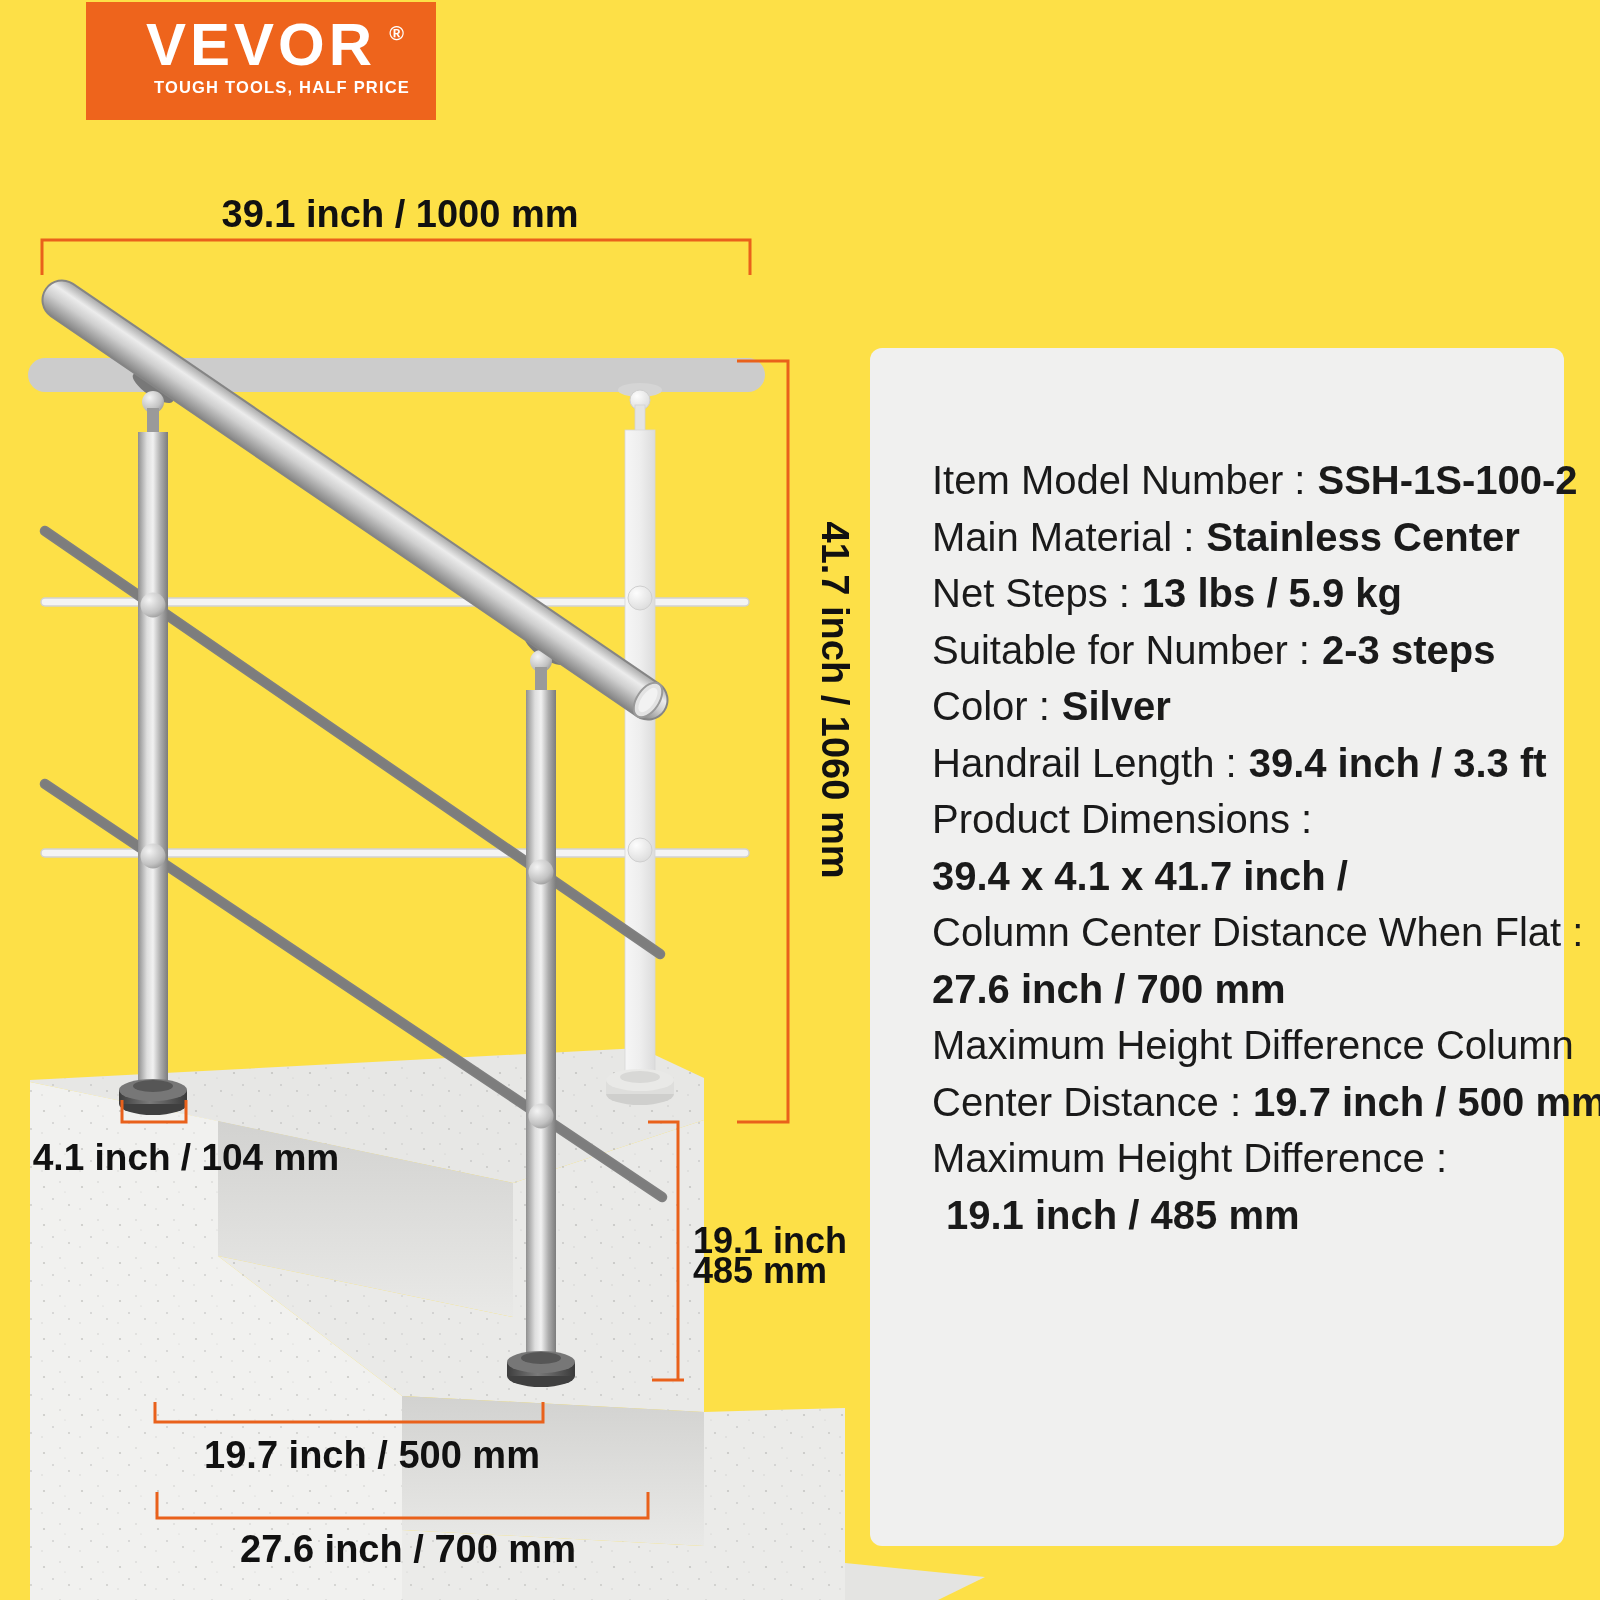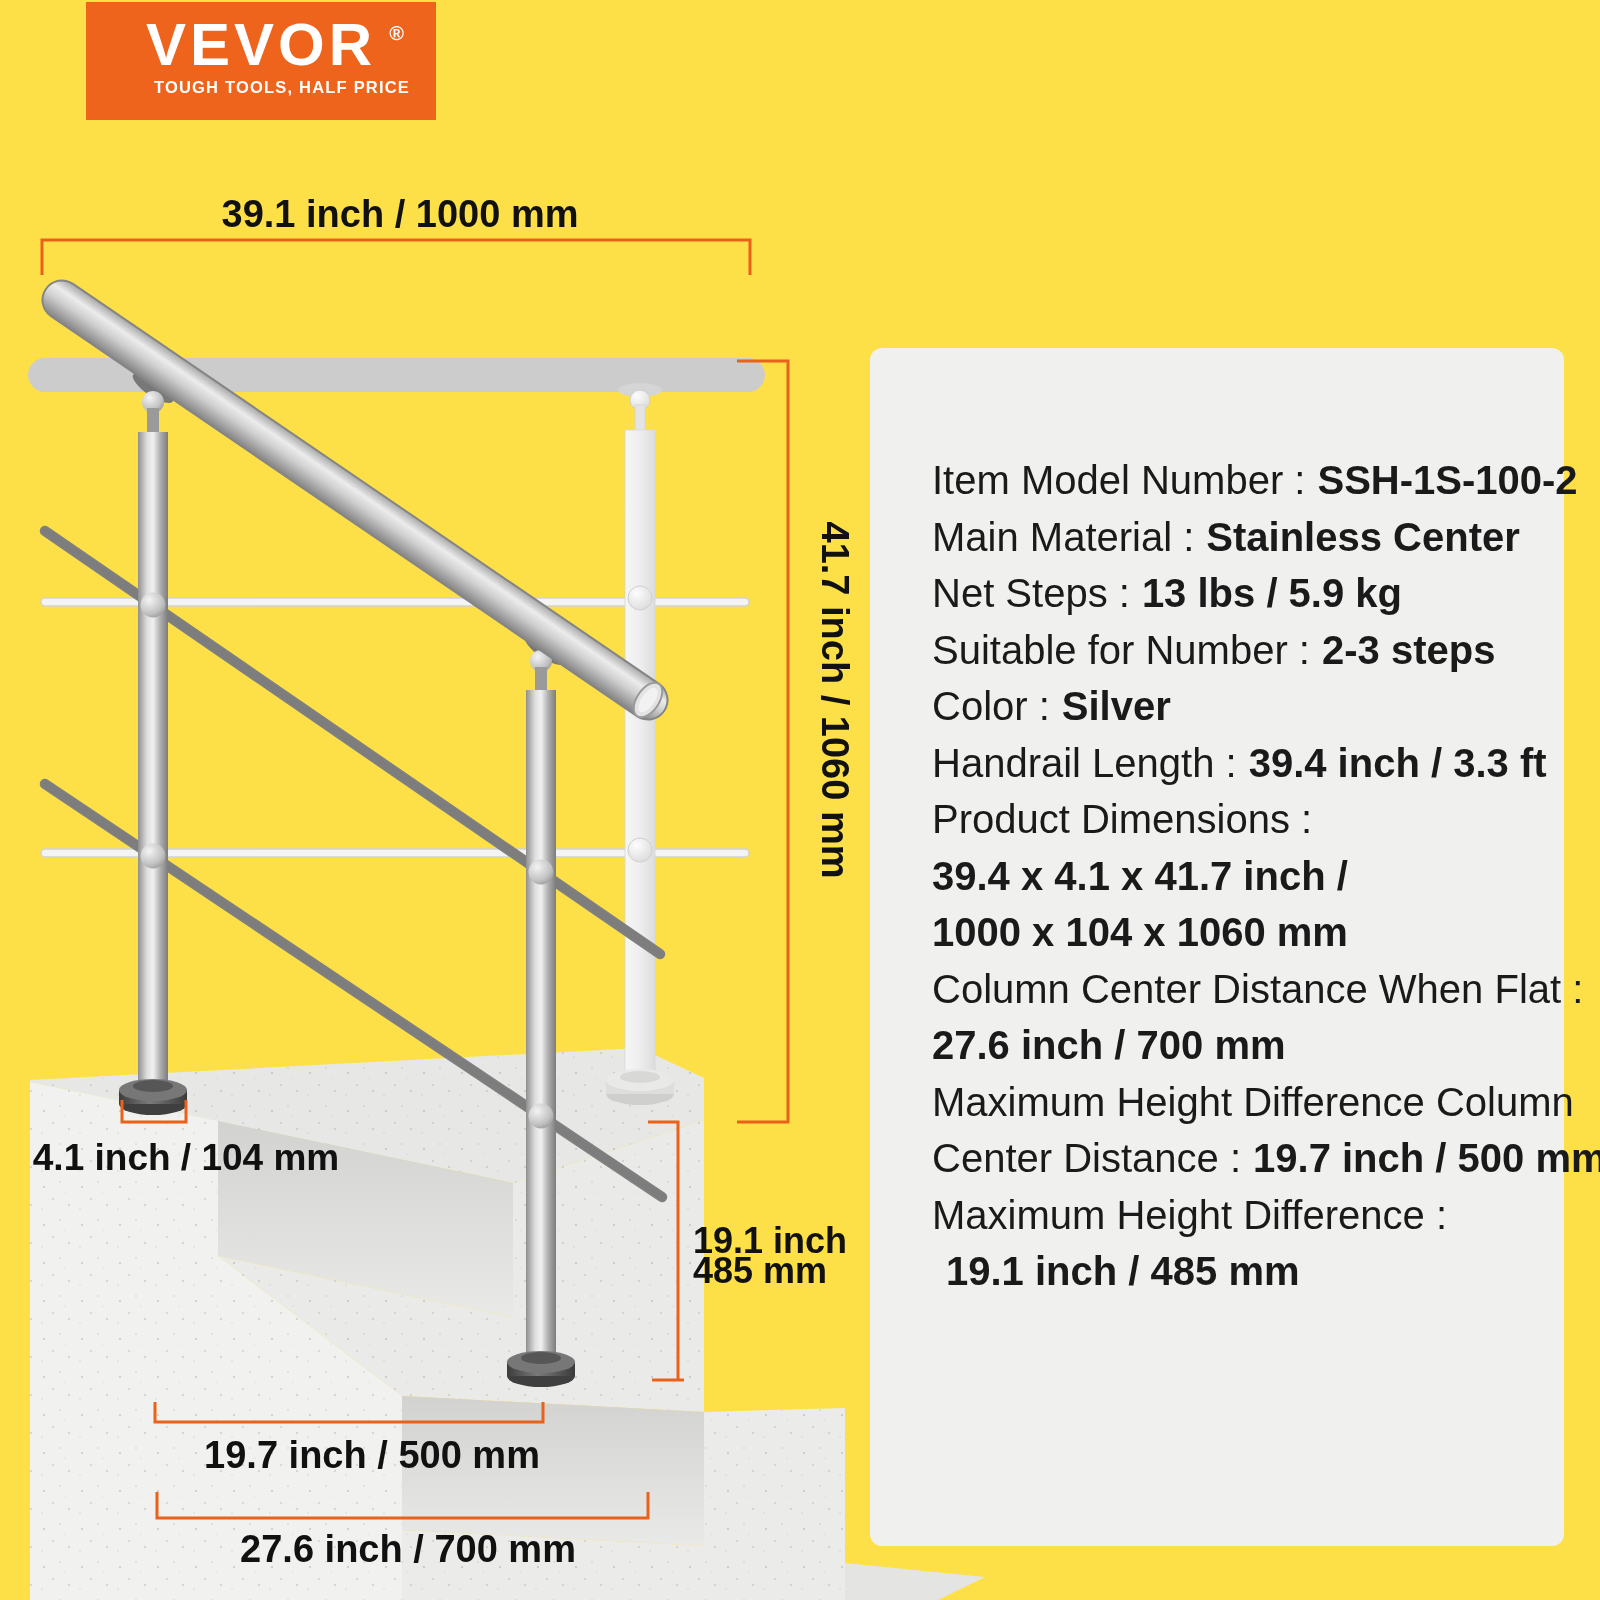--- a/index.html
+++ b/index.html
@@ -33,21 +33,20 @@
 
   <div class="panel" id="spec-panel">
       <div class="spec-row"><span class="spec-label">Item Model Number :</span><span class="spec-value">SSH-1S-100-2</span></div>
       <div class="spec-row"><span class="spec-label">Main Material :</span><span class="spec-value">Stainless Center</span></div>
       <div class="spec-row"><span class="spec-label">Net Steps :</span><span class="spec-value">13 lbs / 5.9 kg</span></div>
       <div class="spec-row"><span class="spec-label">Suitable for Number :</span><span class="spec-value">2-3 steps</span></div>
       <div class="spec-row"><span class="spec-label">Color :</span><span class="spec-value">Silver</span></div>
       <div class="spec-row"><span class="spec-label">Handrail Length :</span><span class="spec-value">39.4 inch / 3.3 ft</span></div>
       <div class="spec-row"><span class="spec-label">Product Dimensions :</span></div>
       <div class="spec-row"><span class="spec-value" style="margin-left: 0px;">39.4 x 4.1 x 41.7 inch /</span></div>
-      <div class="spec-row"><span class="spec-value" style="margin-left: 0px;">1000 x 104 x 1060 mm</span></div>
       <div class="spec-row"><span class="spec-label">Column Center Distance When Flat :</span></div>
       <div class="spec-row"><span class="spec-value" style="margin-left: 0px;">27.6 inch / 700 mm</span></div>
       <div class="spec-row"><span class="spec-label">Maximum Height Difference Column</span></div>
       <div class="spec-row"><span class="spec-label">Center Distance :</span><span class="spec-value">19.7 inch / 500 mm</span></div>
       <div class="spec-row"><span class="spec-label">Maximum Height Difference :</span></div>
       <div class="spec-row"><span class="spec-value" style="margin-left: 14px;">19.1 inch / 485 mm</span></div>
     </div>
 
   <svg width="1600" height="1600" viewBox="0 0 1600 1600" style="position:absolute;left:0;top:0">
     <defs>

